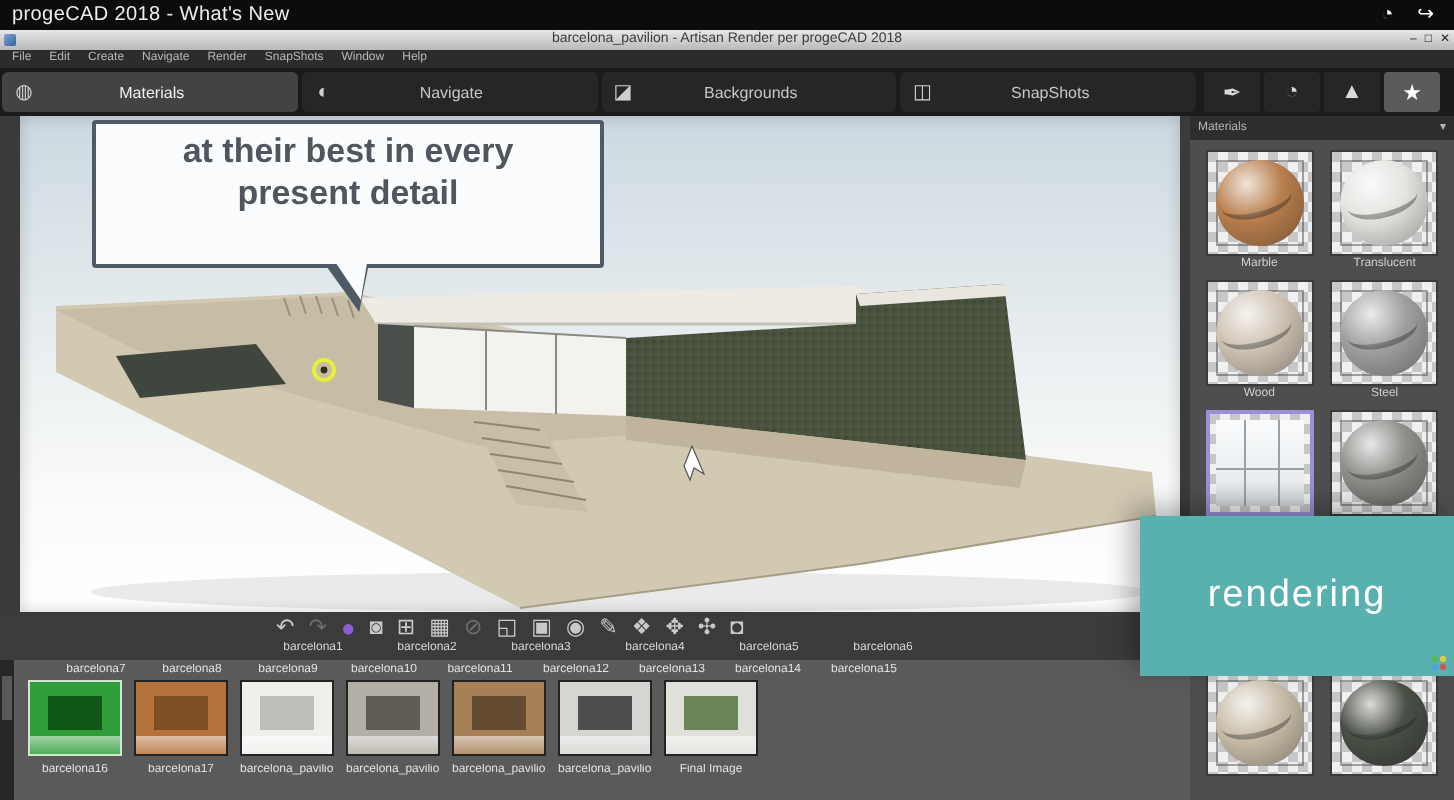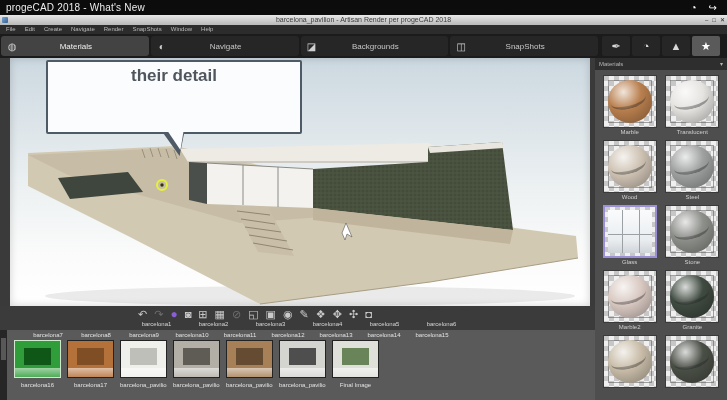--- a/index.html
+++ b/index.html
@@ -220,21 +220,22 @@
             <polygon points="303,150 503,172 500,186 303,162" fill="#c0b59c"></polygon>
             <path d="M250,246 L420,224 L568,200" stroke="#a89d84" stroke-width="1" fill="none"></path>
 
             <circle cx="152" cy="127" r="5" stroke="#e6f03c" stroke-width="2" fill="none"></circle>
             <circle cx="152" cy="127" r="1.7" fill="#2f3513"></circle>
 
             <path d="M336,165 L342,179 L337,176 L335,182 L332,175 Z" fill="#ffffff" stroke="#555" stroke-width="0.6"></path>
           </svg>
 
           <div class="speech-bubble">
-            <div>their detail</div>
+            <div>at their best in every</div>
+            <div>present detail</div>
           </div>
           <div class="bubble-tail-border"></div>
           <div class="bubble-tail-fill"></div>
         </div>
 
         <div class="toolbar">
           <div class="tb-icons">
             <span>↶</span>
             <span class="dim">↷</span>
             <span class="purple">●</span>
@@ -383,13 +384,22 @@
             <div class="mat-thumb">
                 <div class="marks"></div>
               <div class="sphere" style="background: rgb(74, 79, 70);"></div>
               </div>
           </div>
         </div>
       </div>
     </div>
   </div>
 
+  <div class="rendering-overlay" style="background: rgb(88, 177, 175);">
+    <span class="r-label">rendering</span>
+    <span class="mini-logo">
+      <i class="ml-1"></i>
+        <i class="ml-2"></i>
+        <i class="ml-3"></i>
+        <i class="ml-4"></i>
+    </span>
+  </div>
 </div>
 
 </body></html>

